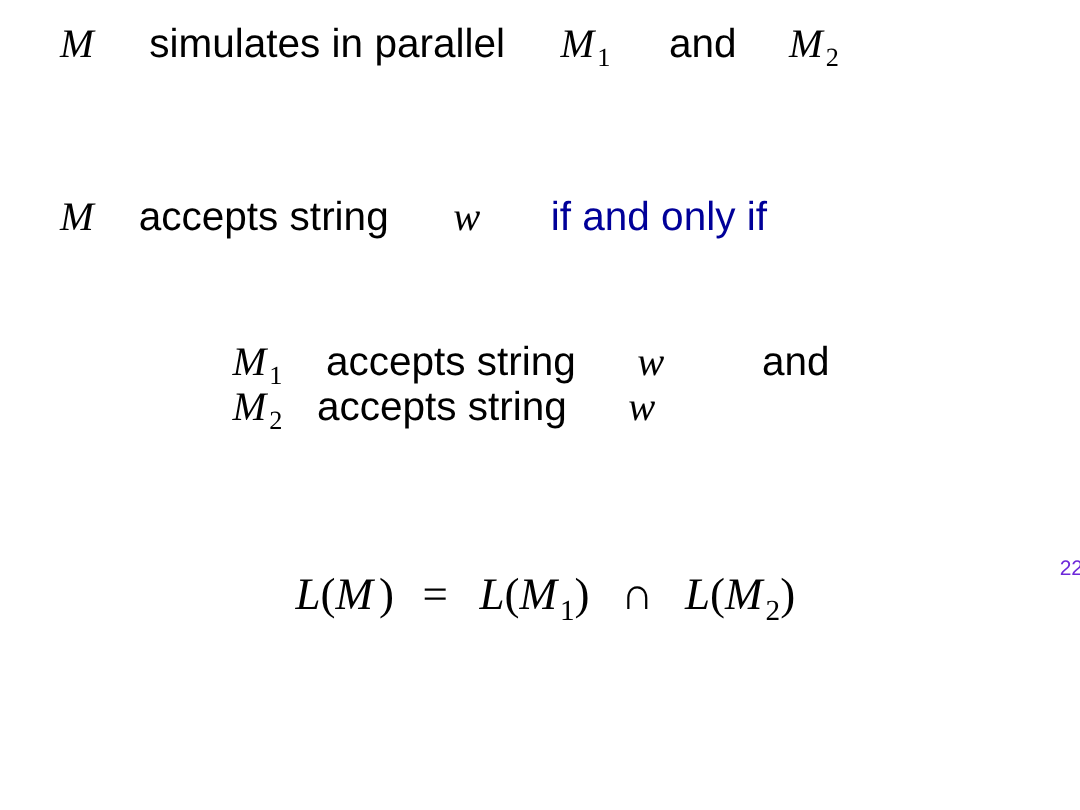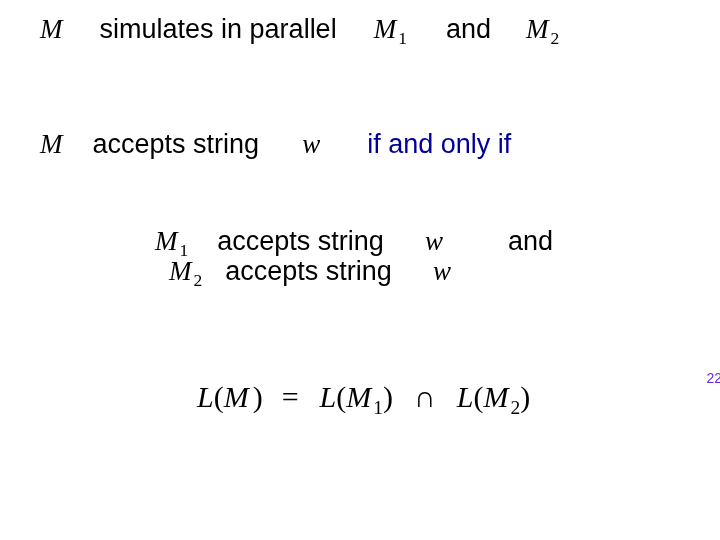--- a/index.html
+++ b/index.html
@@ -87,21 +87,21 @@
   <div class="line" style="left:155px; top:189px;margin-top:37px;">
     <span class="mathsym"><span>M</span><span class="sub">1</span></span>
     <span style="display:inline-block; width:14px;"></span>
     <span>accepts string</span>
     <span style="display:inline-block; width:26px;"></span>
     <span class="mathsym">w</span>
     <span style="display:inline-block; width:50px;"></span>
     <span>and</span>
   </div>
 
-  <div class="line" style="left:169px; top:256px;">
+  <div class="line" style="left:155px; top:256px;">
     <span class="mathsym"><span>M</span><span class="sub">2</span></span>
     <span style="display:inline-block; width:8px;"></span>
     <span>accepts string</span>
     <span style="display:inline-block; width:26px;"></span>
     <span class="mathsym">w</span>
   </div>
 
   <div class="line eq" style="left:197px; top:380px;text-align:right;">
     <span>L</span><span class="paren">(</span><span>M</span><span style="display:inline-block; width:4px;"></span><span class="paren">)</span>
     <span style="display:inline-block; width:4px;"></span>

